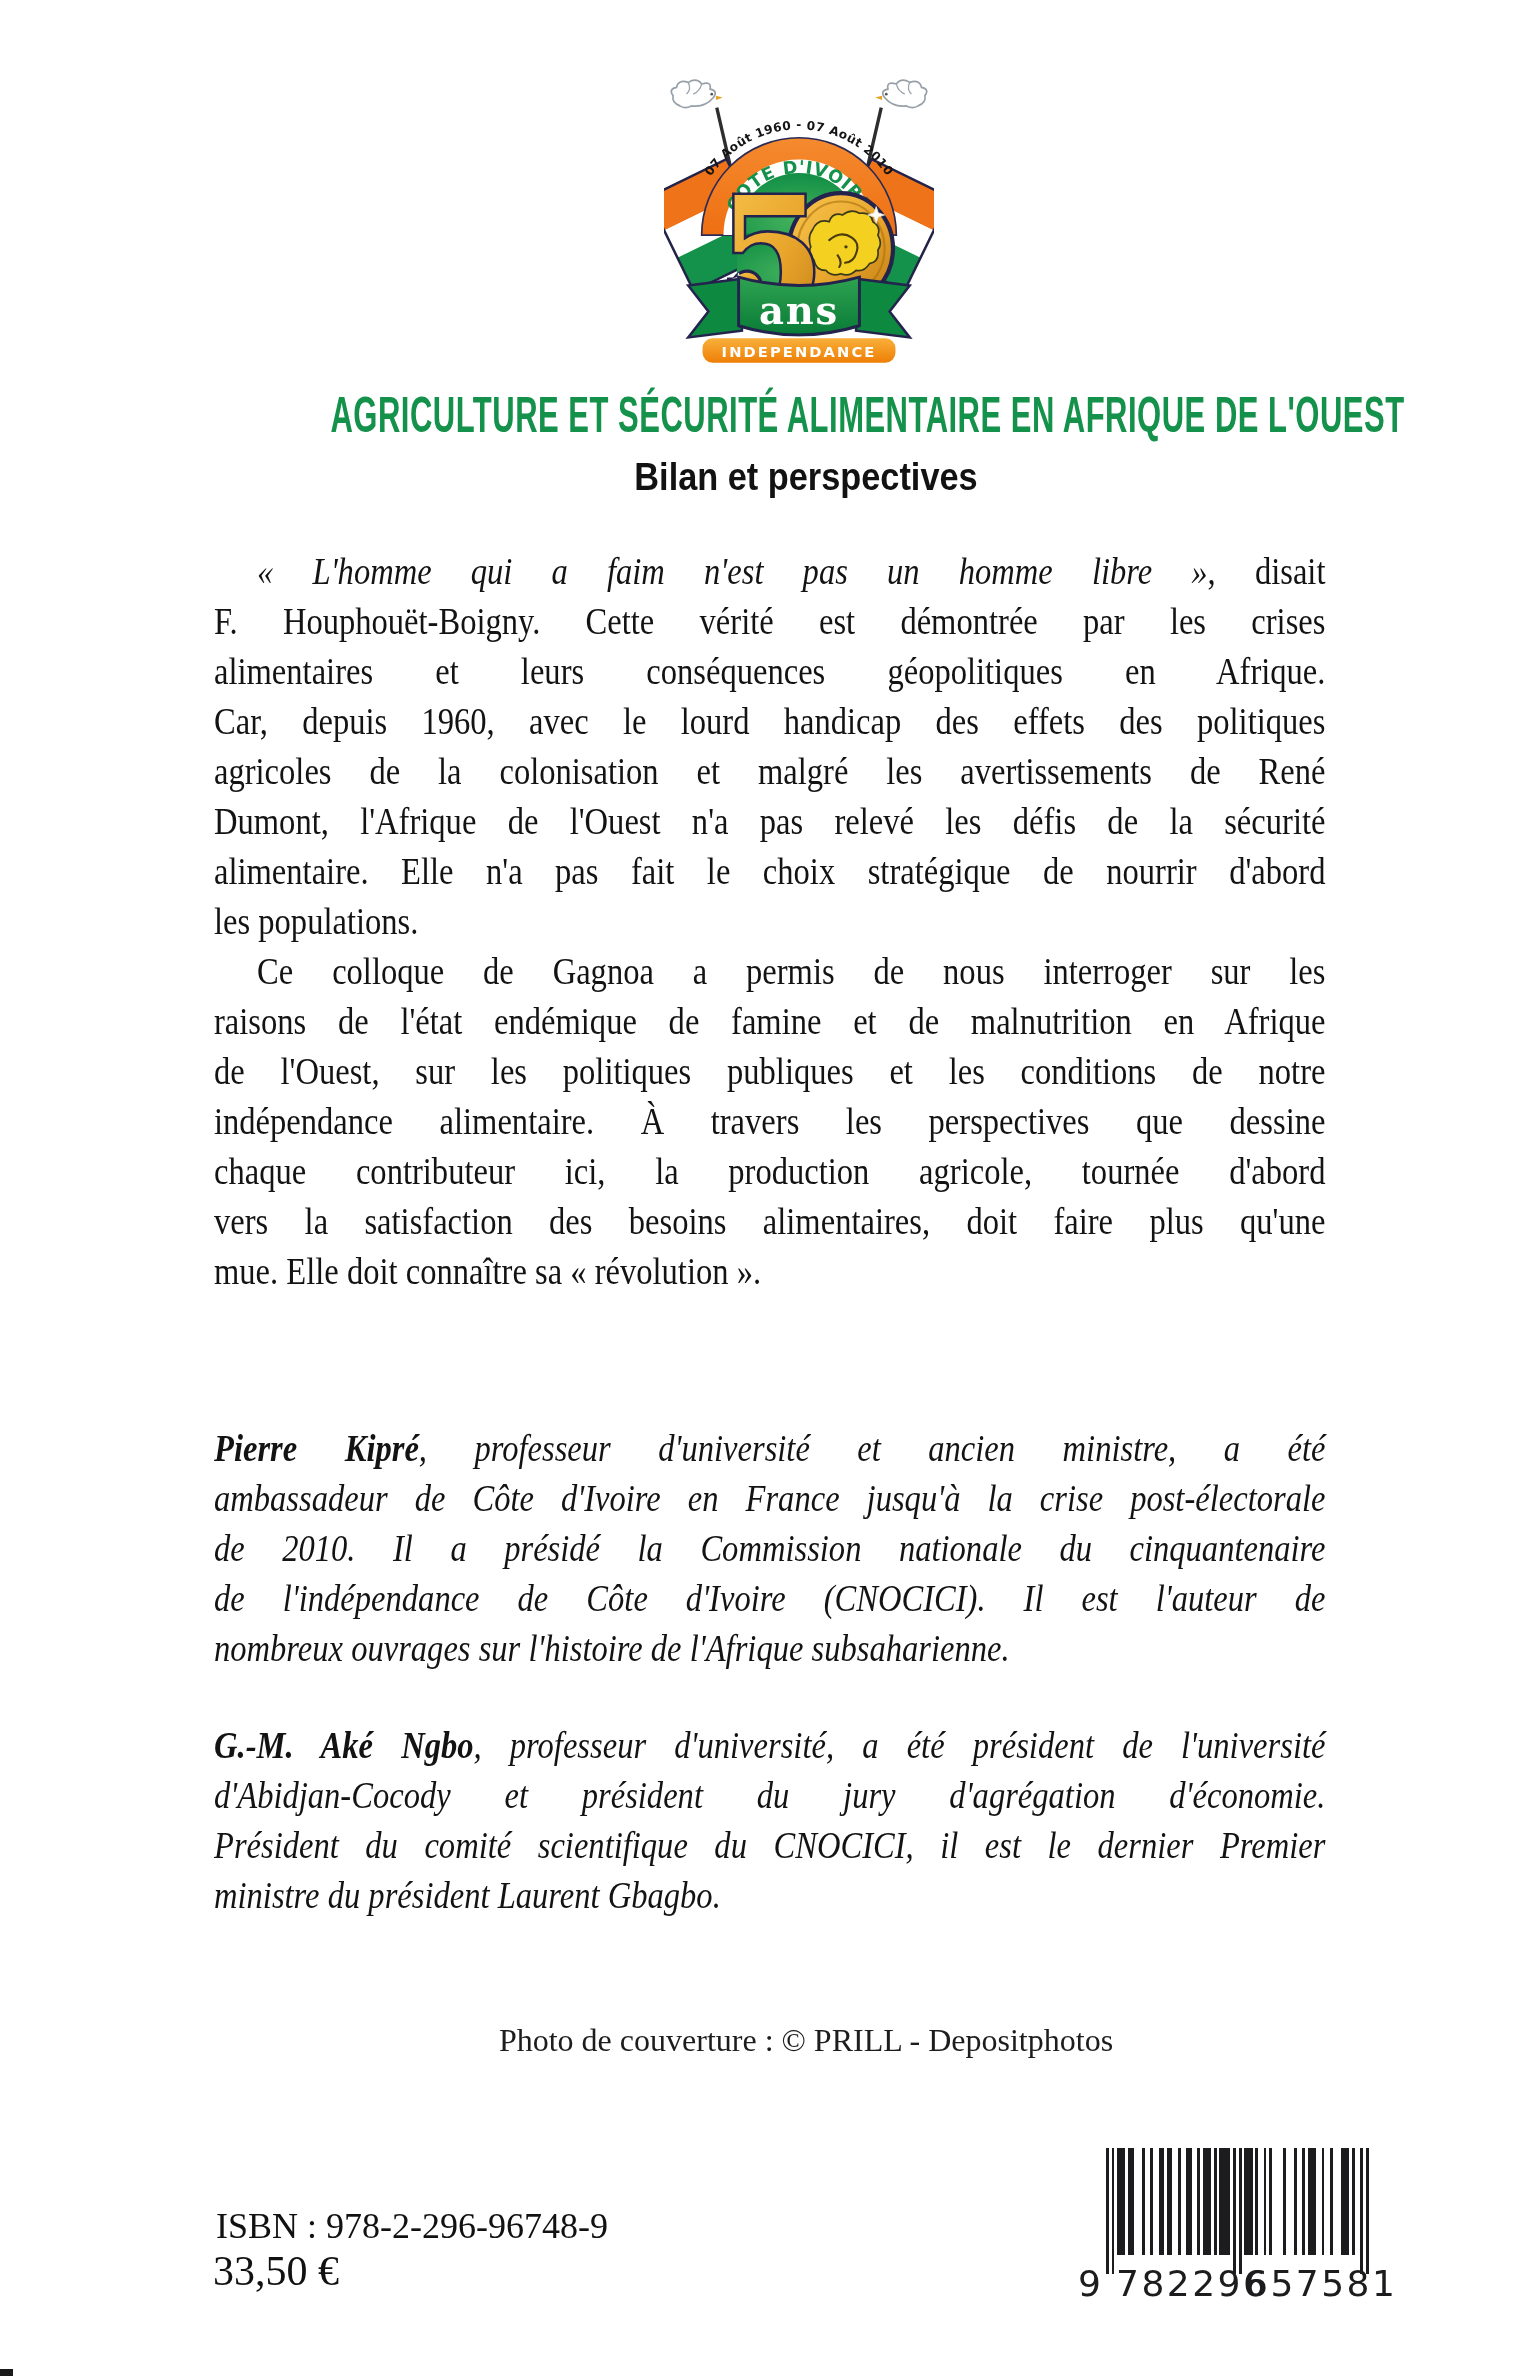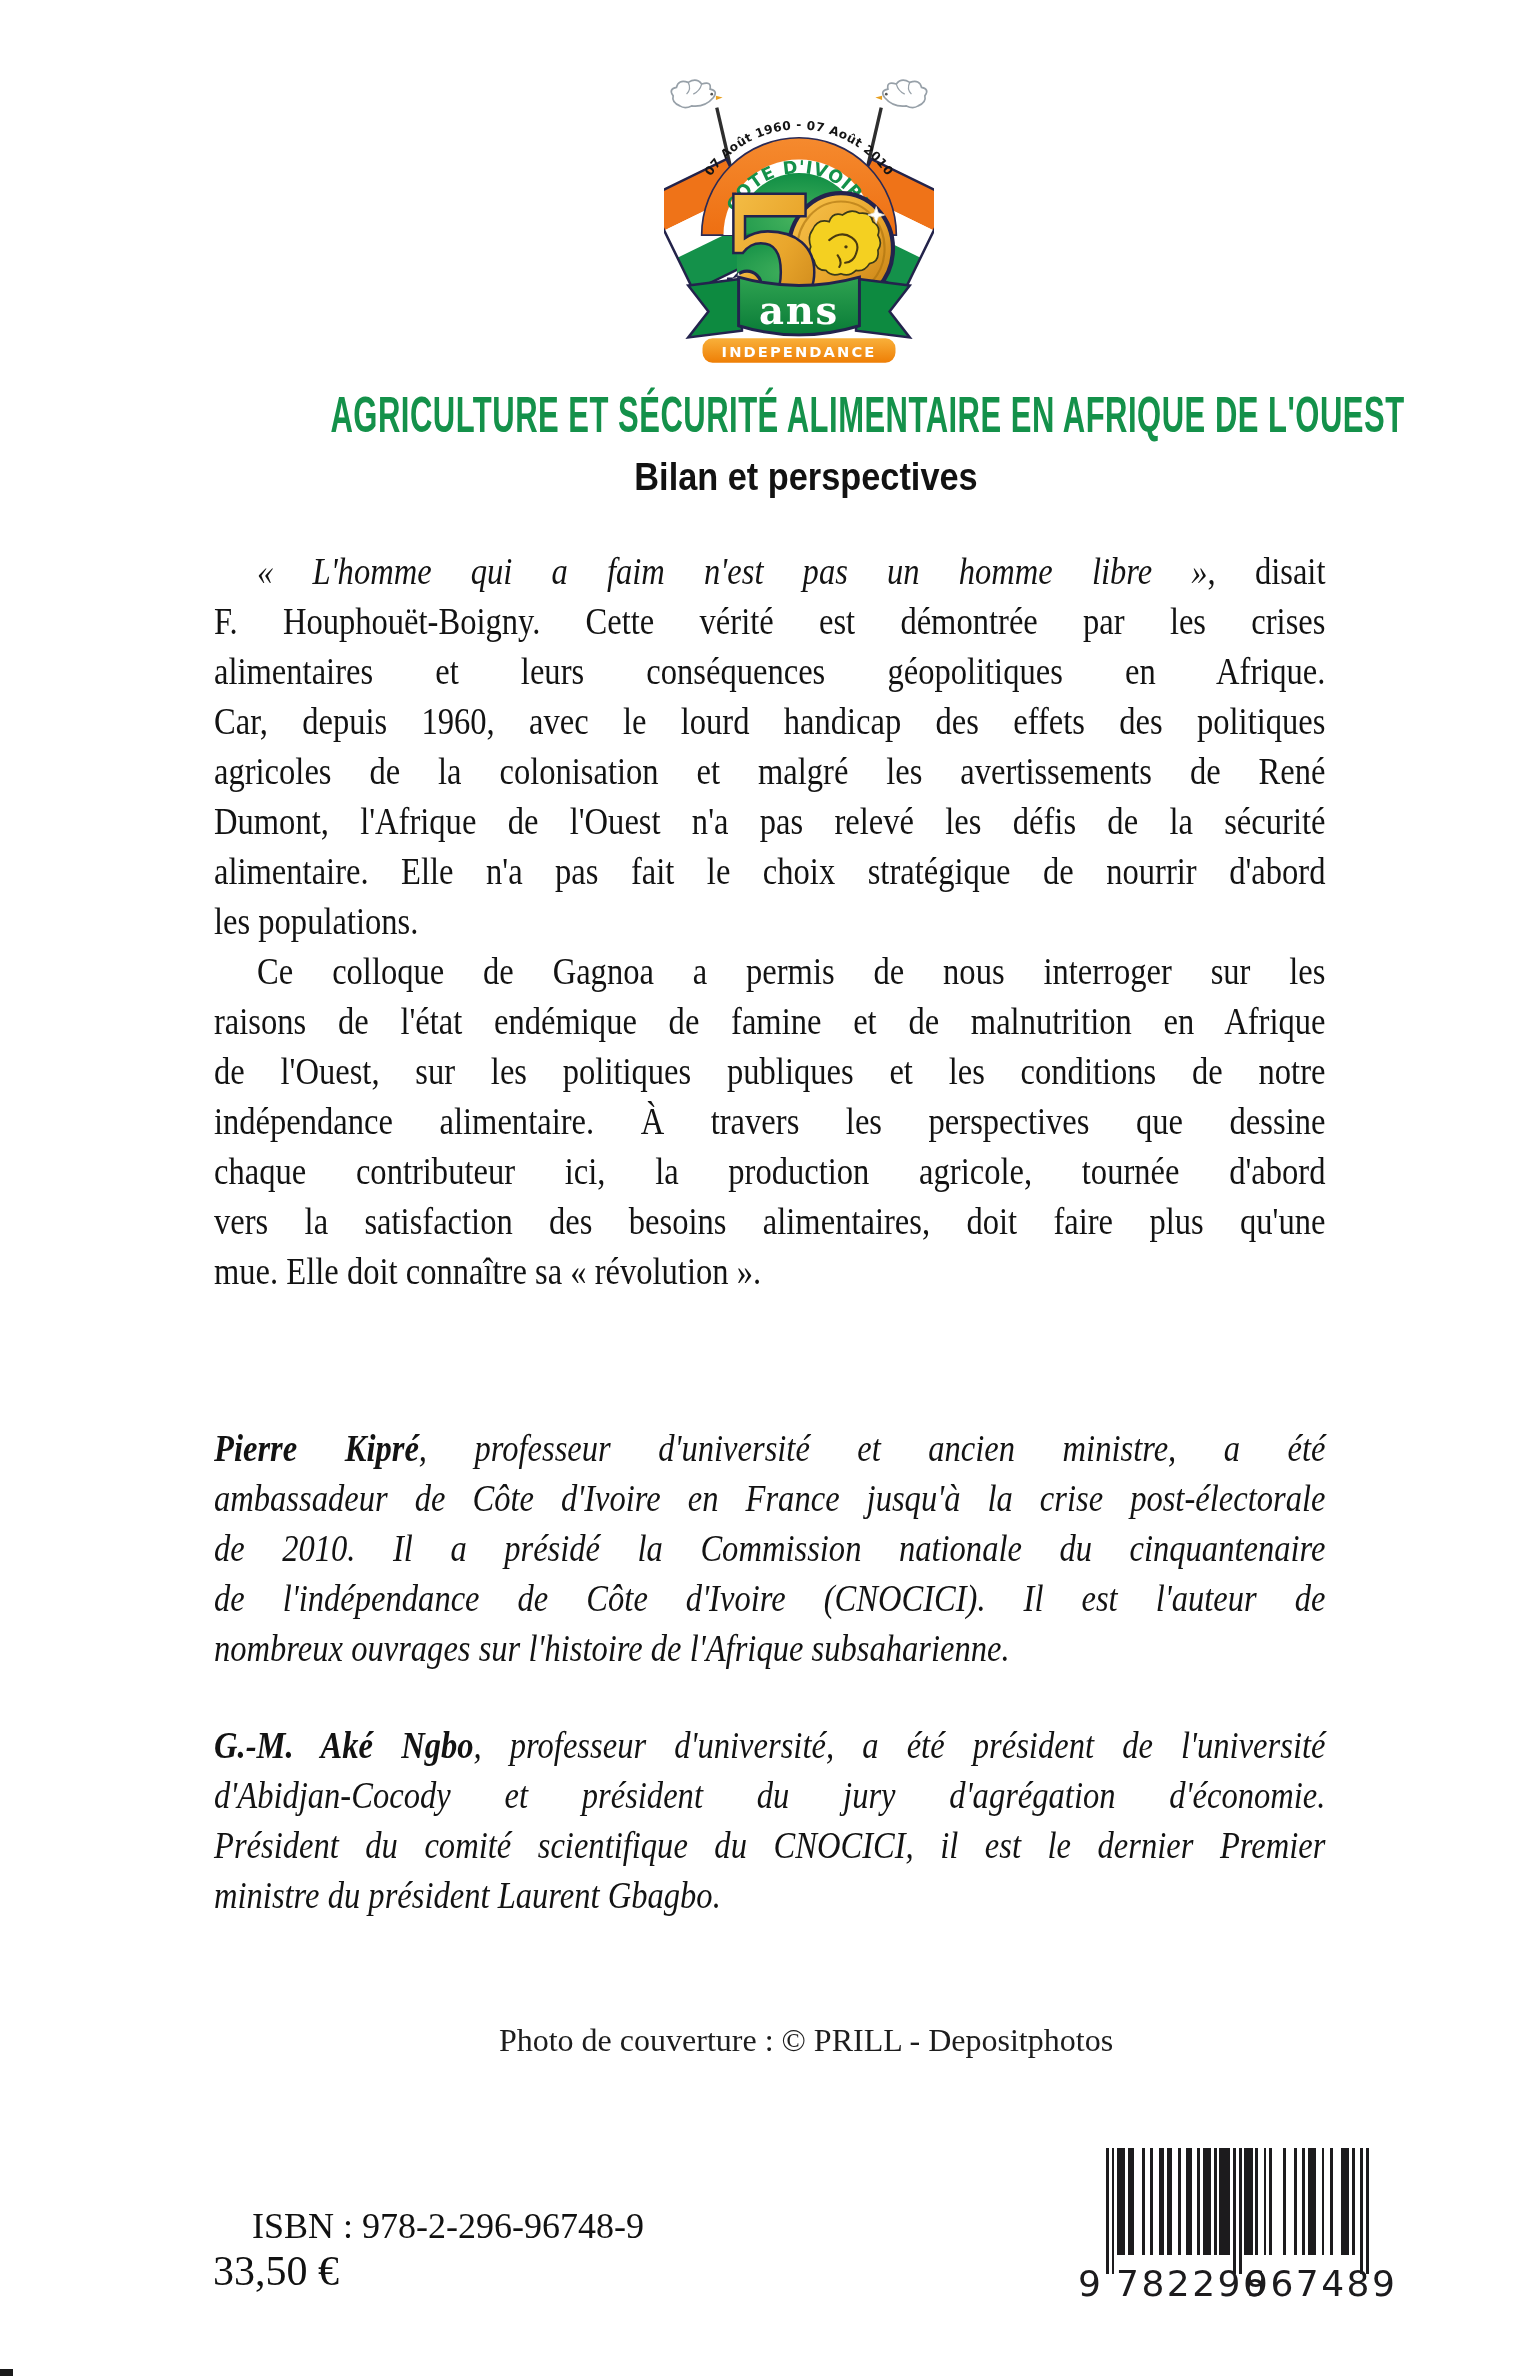--- a/index.html
+++ b/index.html
@@ -33,21 +33,21 @@
   .bio{ font-style:italic; }
   .bio .name{ font-weight:bold; }
   .synopsis{ top:547px; }
   .bio1{ top:1424px; }
   .bio2{ top:1721px; }
   
   .credit{
     position:absolute; left:0; top:2022px; width:100%; text-align:center;
     font-size:32px; color:#1d1d1d; transform:translateX(39px);
   }
-  .isbn{ position:absolute; left:216px; top:2205px; font-size:36px; color:#111;margin-left:36px; }
+  .isbn{ position:absolute; left:216px; top:2205px; font-size:36px; color:#111; }
   .price{ position:absolute; left:213px; top:2247px; font-size:42px; color:#111; }
   
   .barcode{ position:absolute; left:1054px; top:2148px; width:322px; height:161px; }
   .bars{ position:absolute; left:52px; top:0; width:263px; height:128px;
          display:flex; align-items:flex-start; }
   .bcm{ flex:1 1 0; height:107px; }
   .bcm.on{ background:#1c1b1d; }
   .bcm.tall{ height:126px; }
   .bc-digit-first{
     position:absolute; left:5px; top:116px; width:42px; text-align:right;
@@ -297,18 +297,18 @@
         <div class="bcm"></div>
         <div class="bcm on"></div>
         <div class="bcm"></div>
         <div class="bcm"></div>
         <div class="bcm on tall"></div>
         <div class="bcm tall"></div>
         <div class="bcm on tall"></div>
       </div>
     <div class="bc-digit-first">9</div>
     <div class="bc-group g1">782296</div>
-    <div class="bc-group g2">967489</div>
+    <div class="bc-group g2">657581</div>
   </div>
 
   <div class="cropmark"></div>
 </div>
 
 
 </body></html>

